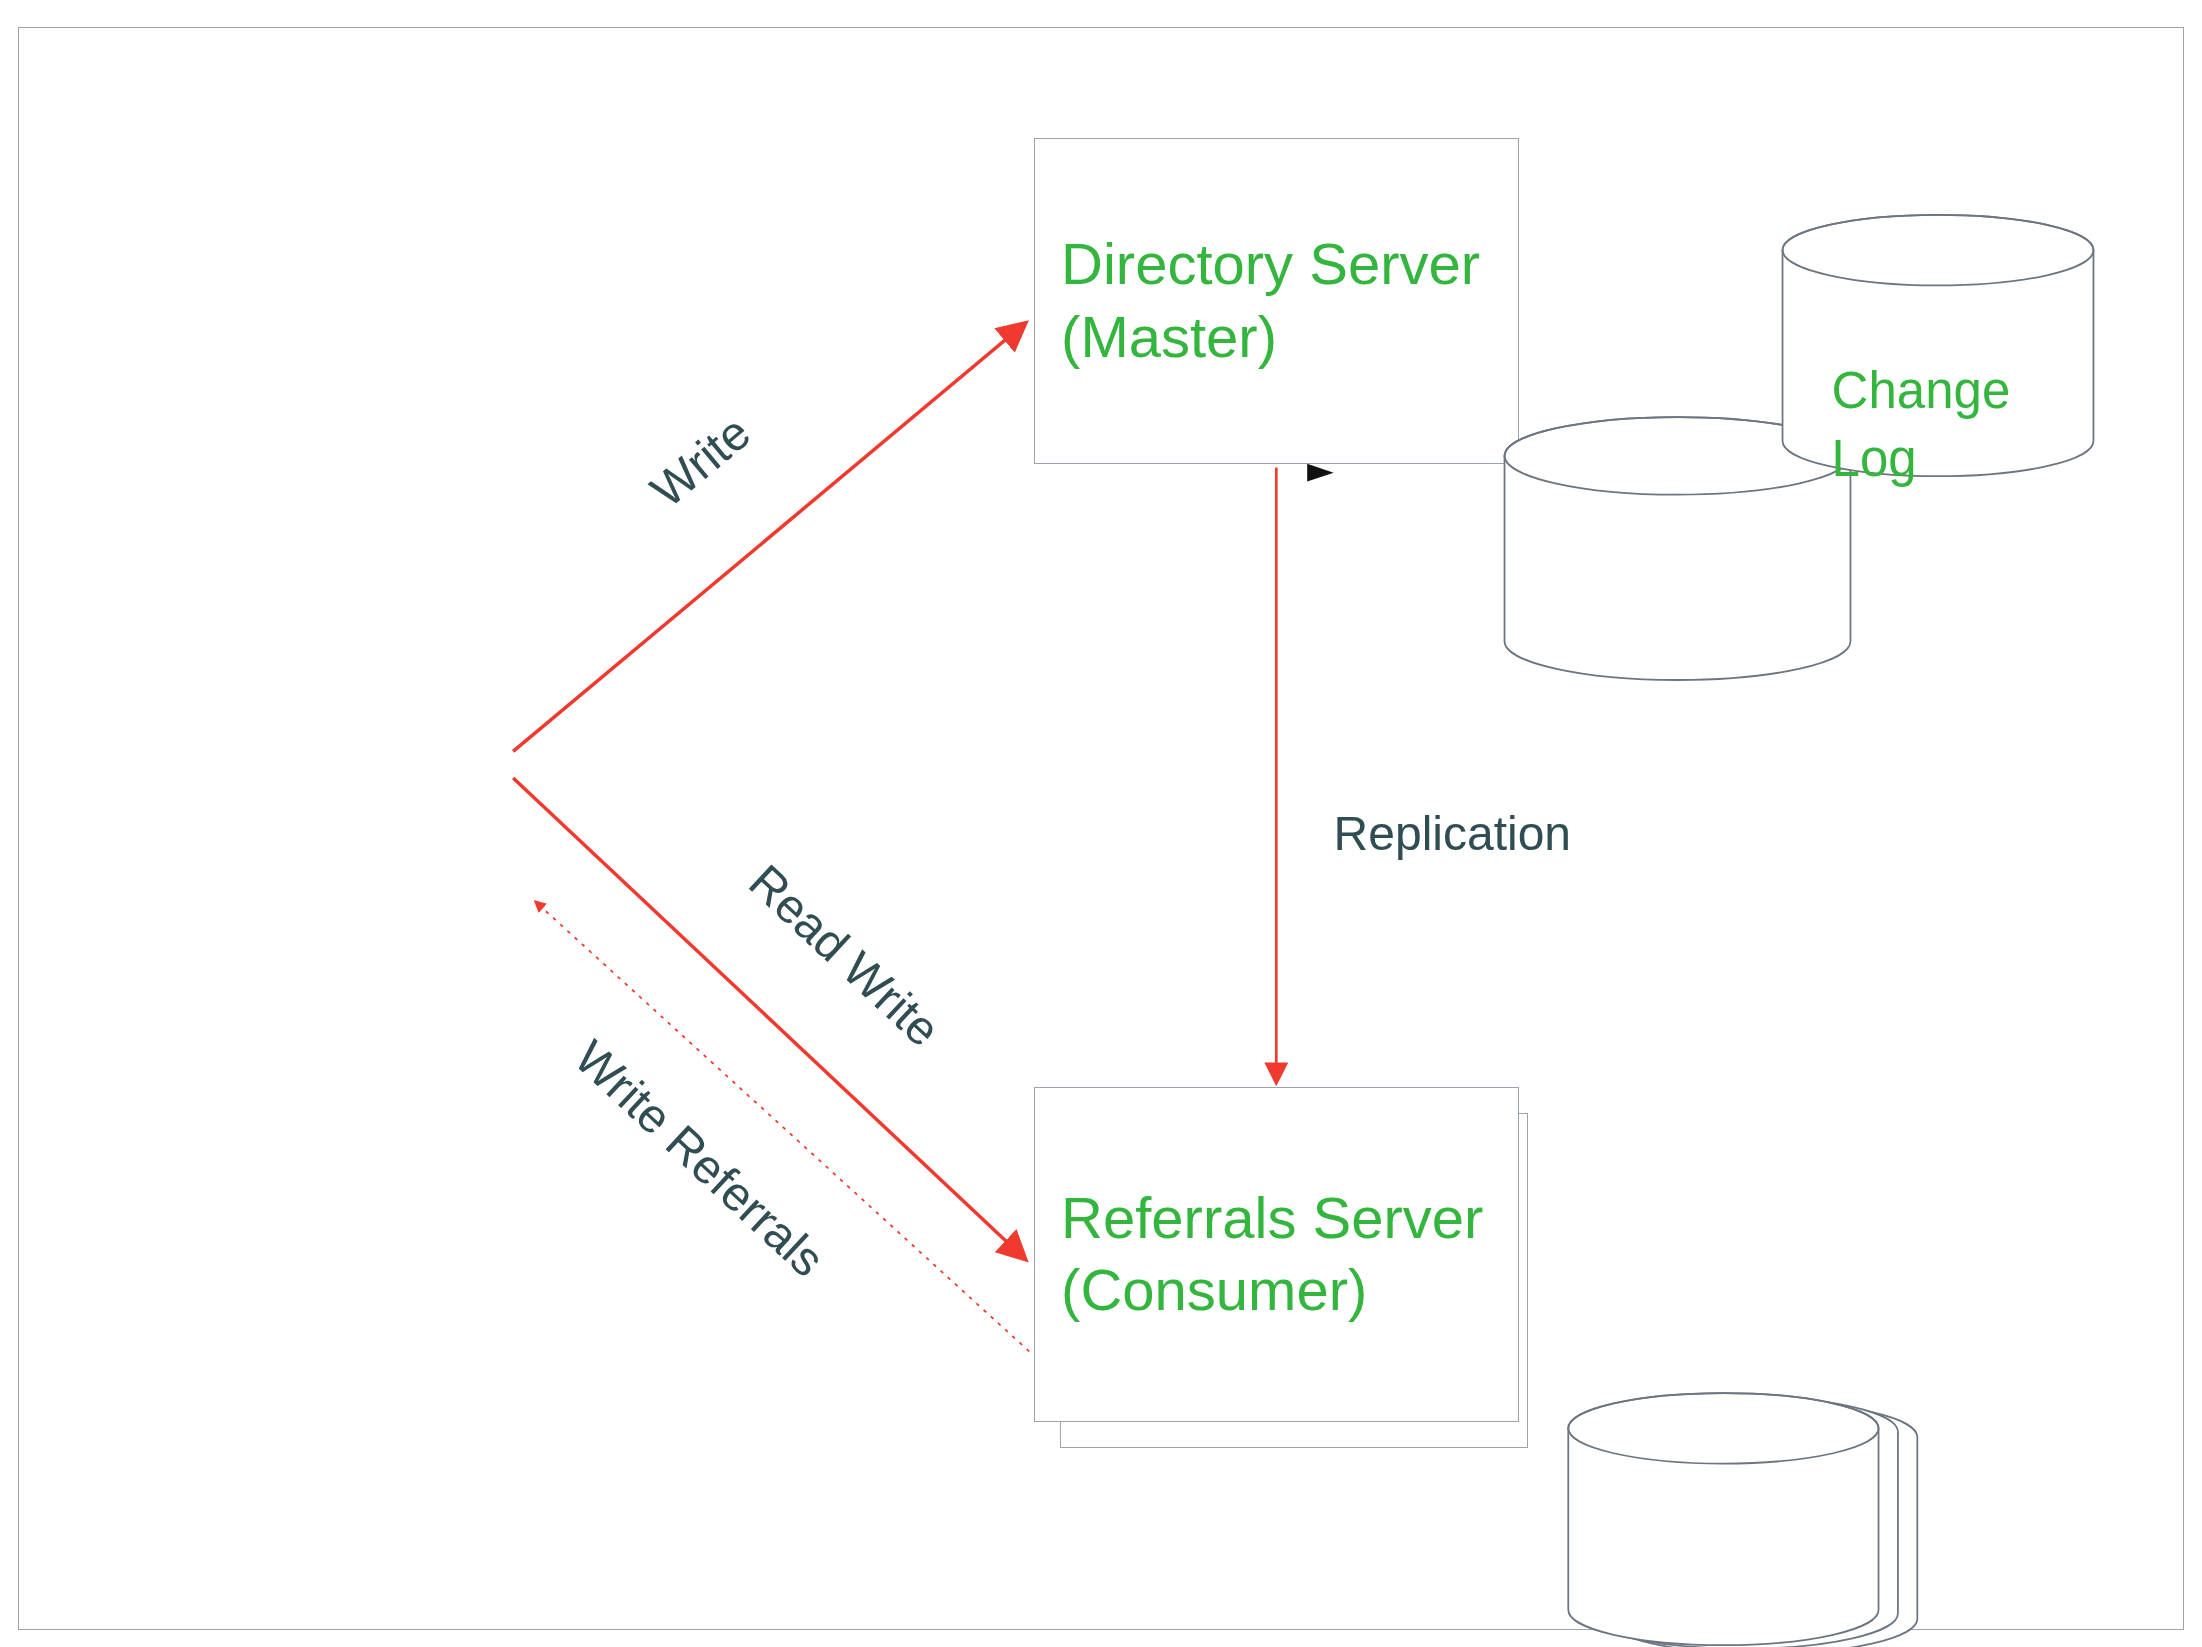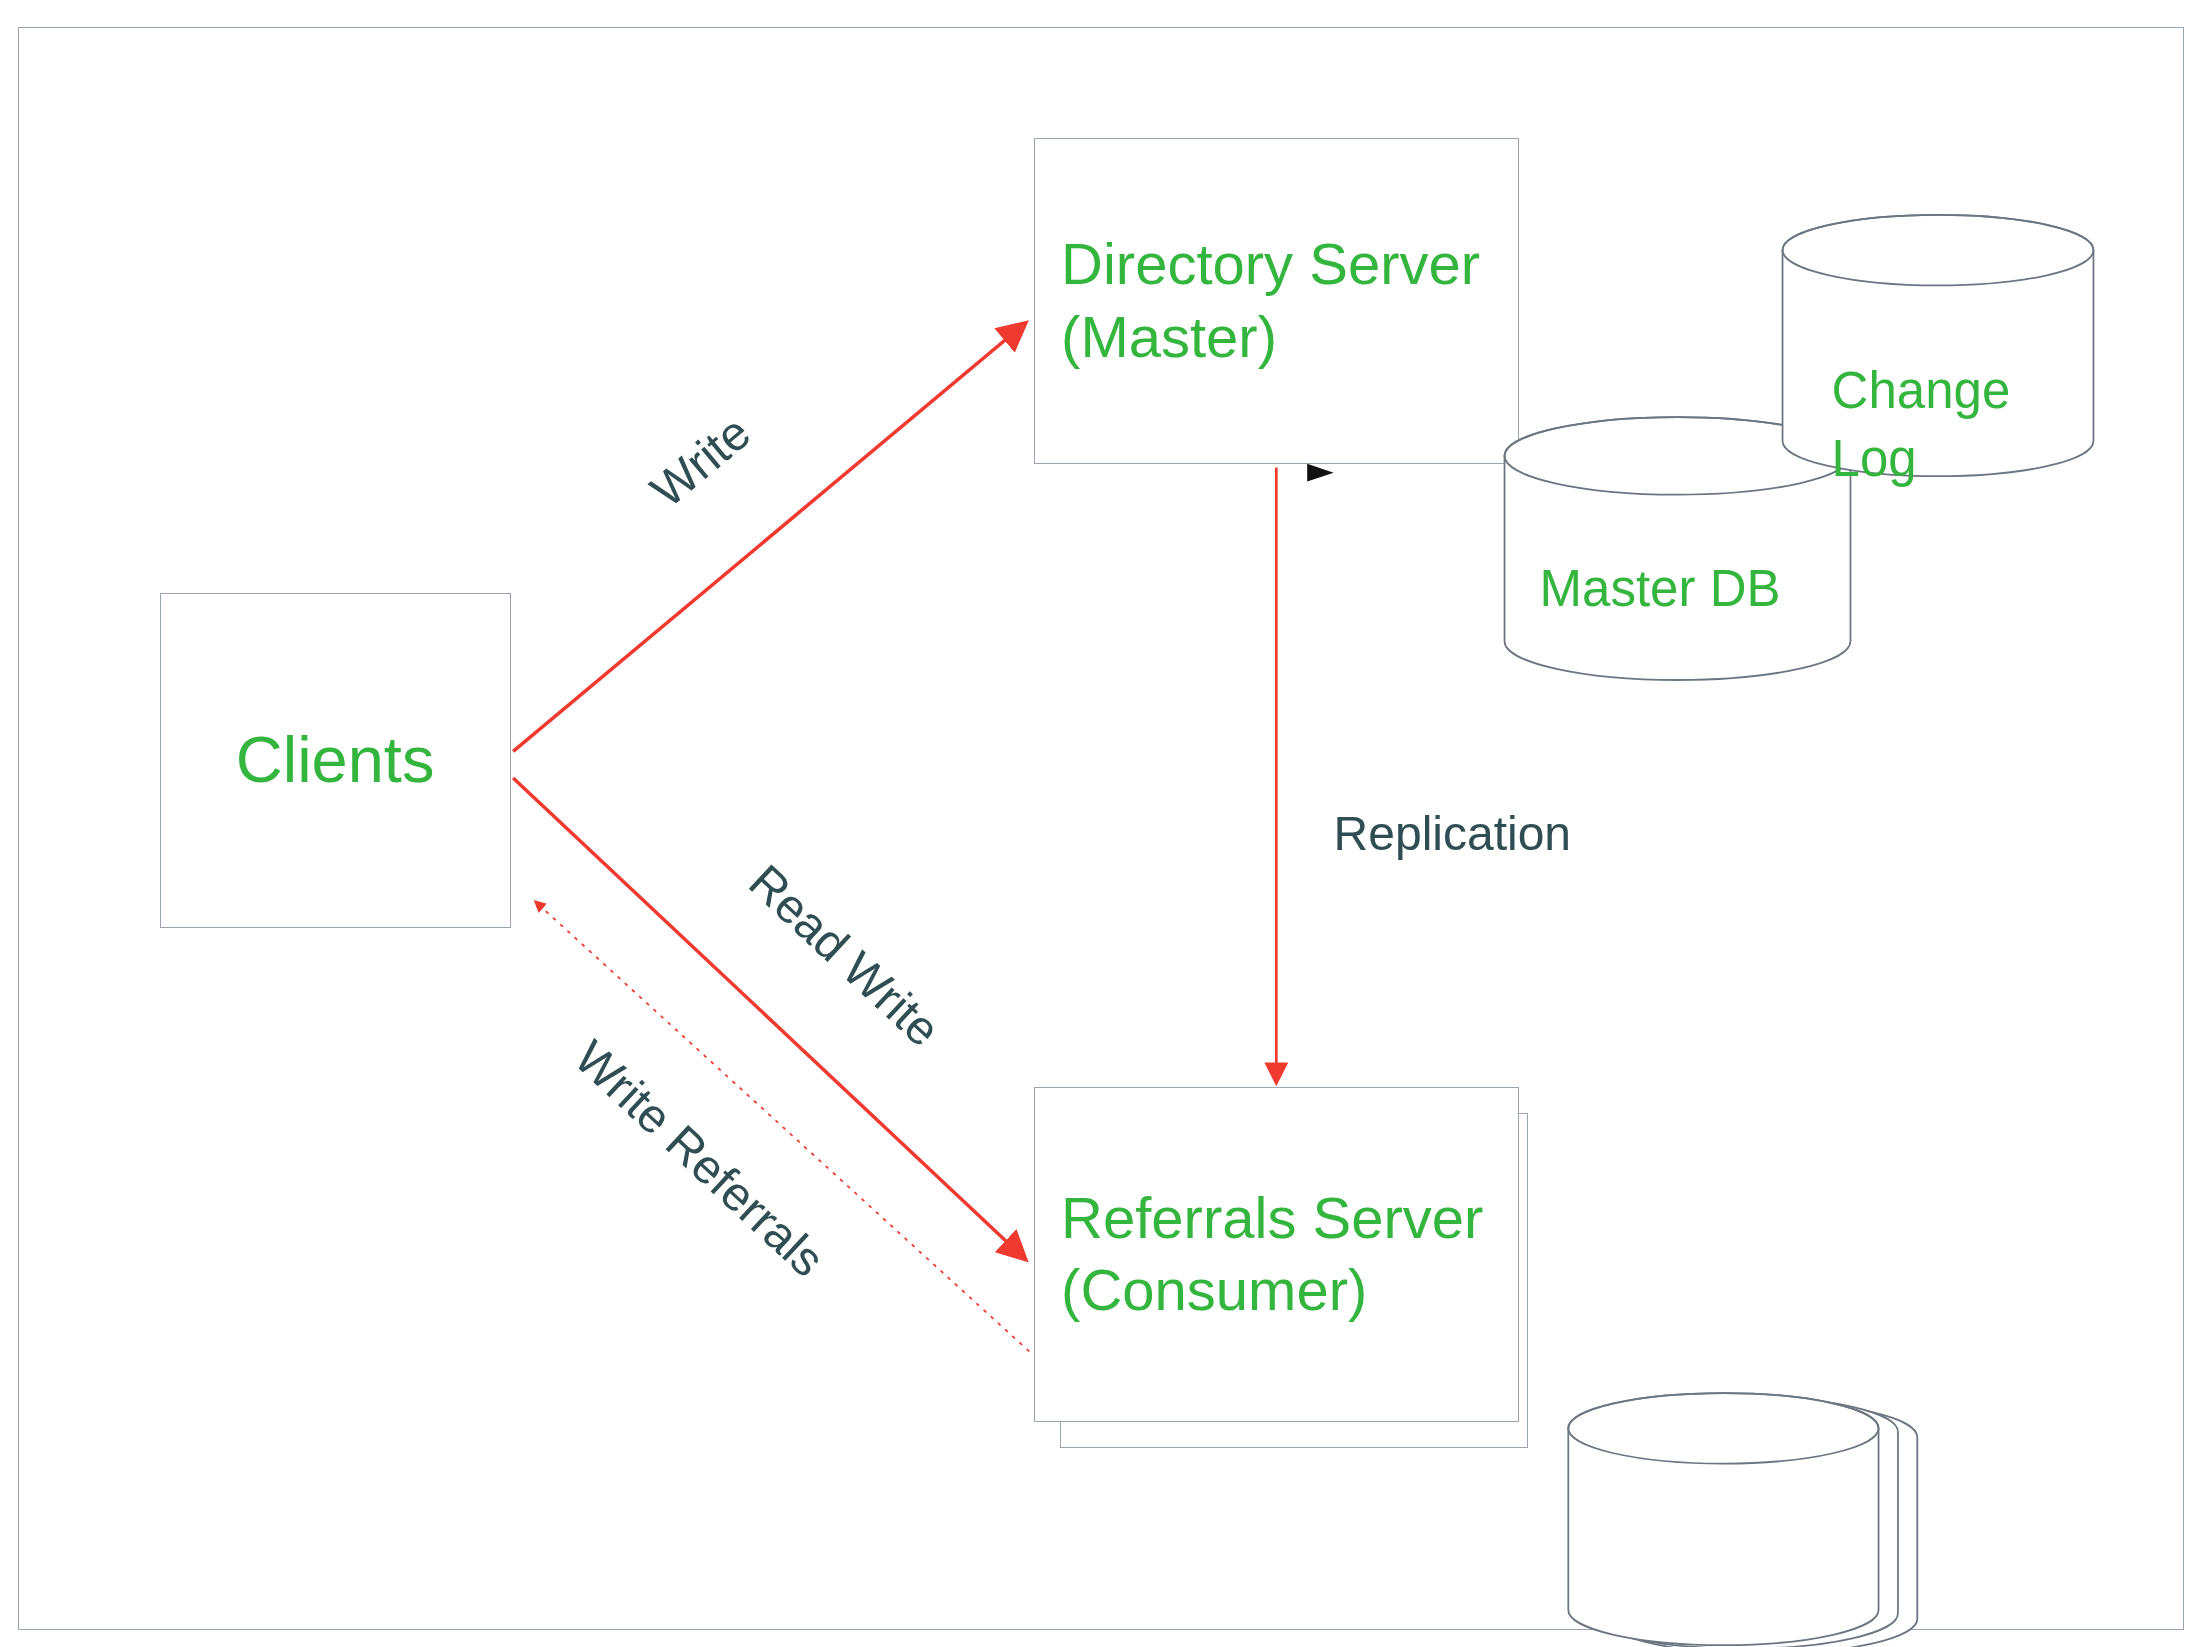--- a/index.html
+++ b/index.html
@@ -59,40 +59,36 @@
       box-sizing: border-box;
     }
     svg { overflow: visible; }
   </style>
 </head>
 <body>
 
 <div class="canvas">
   <div class="frame">
 
-    <div class="box" style="left:141px; top:565px; width:351px; height:335px; justify-content:center;">
-      <span class="box-text" style="font-size:65px;">Clients</span>
-    </div>
 
     <div class="box" style="left:1015px; top:110px; width:485px; height:326px;">
       <span class="box-text">Directory Server (Master)</span>
     </div>
 
     <div class="stacked-back" style="left:1041px; top:1085px; width:468px; height:335px;"></div>
     <div class="box" style="left:1015px; top:1059px; width:485px; height:335px;">
       <span class="box-text">Referrals Server (Consumer)</span>
     </div>
 
     <div class="cylinder" style="left:1482px; top:388px; width:353px; height:265px;">
       <svg width="353" height="265" viewBox="0 0 400 300">
         <ellipse cx="200" cy="45" rx="196" ry="44" fill="#fff" stroke="#6b7680" stroke-width="2"></ellipse>
         <path d="M4,45 L4,255 A196,44 0 0 0 396,255 L396,45" fill="#fff" stroke="#6b7680" stroke-width="2"></path>
         <ellipse cx="200" cy="45" rx="196" ry="44" fill="none" stroke="#6b7680" stroke-width="2"></ellipse>
       </svg>
-      <div class="cyl-label" style="left:39px; top:141px;">Master DB</div>
     </div>
 
     <div class="cylinder" style="left:1760px; top:185px; width:318px; height:265px;">
       <svg width="318" height="265" viewBox="0 0 360 300">
         <ellipse cx="180" cy="42" rx="176" ry="40" fill="#fff" stroke="#6b7680" stroke-width="2"></ellipse>
         <path d="M4,42 L4,258 A176,40 0 0 0 356,258 L356,42" fill="#fff" stroke="#6b7680" stroke-width="2"></path>
         <ellipse cx="180" cy="42" rx="176" ry="40" fill="none" stroke="#6b7680" stroke-width="2"></ellipse>
       </svg>
       <div class="cyl-label" style="left:53px; top:104px; line-height:1.35;margin-top:40px;">Change Log</div>
     </div>

